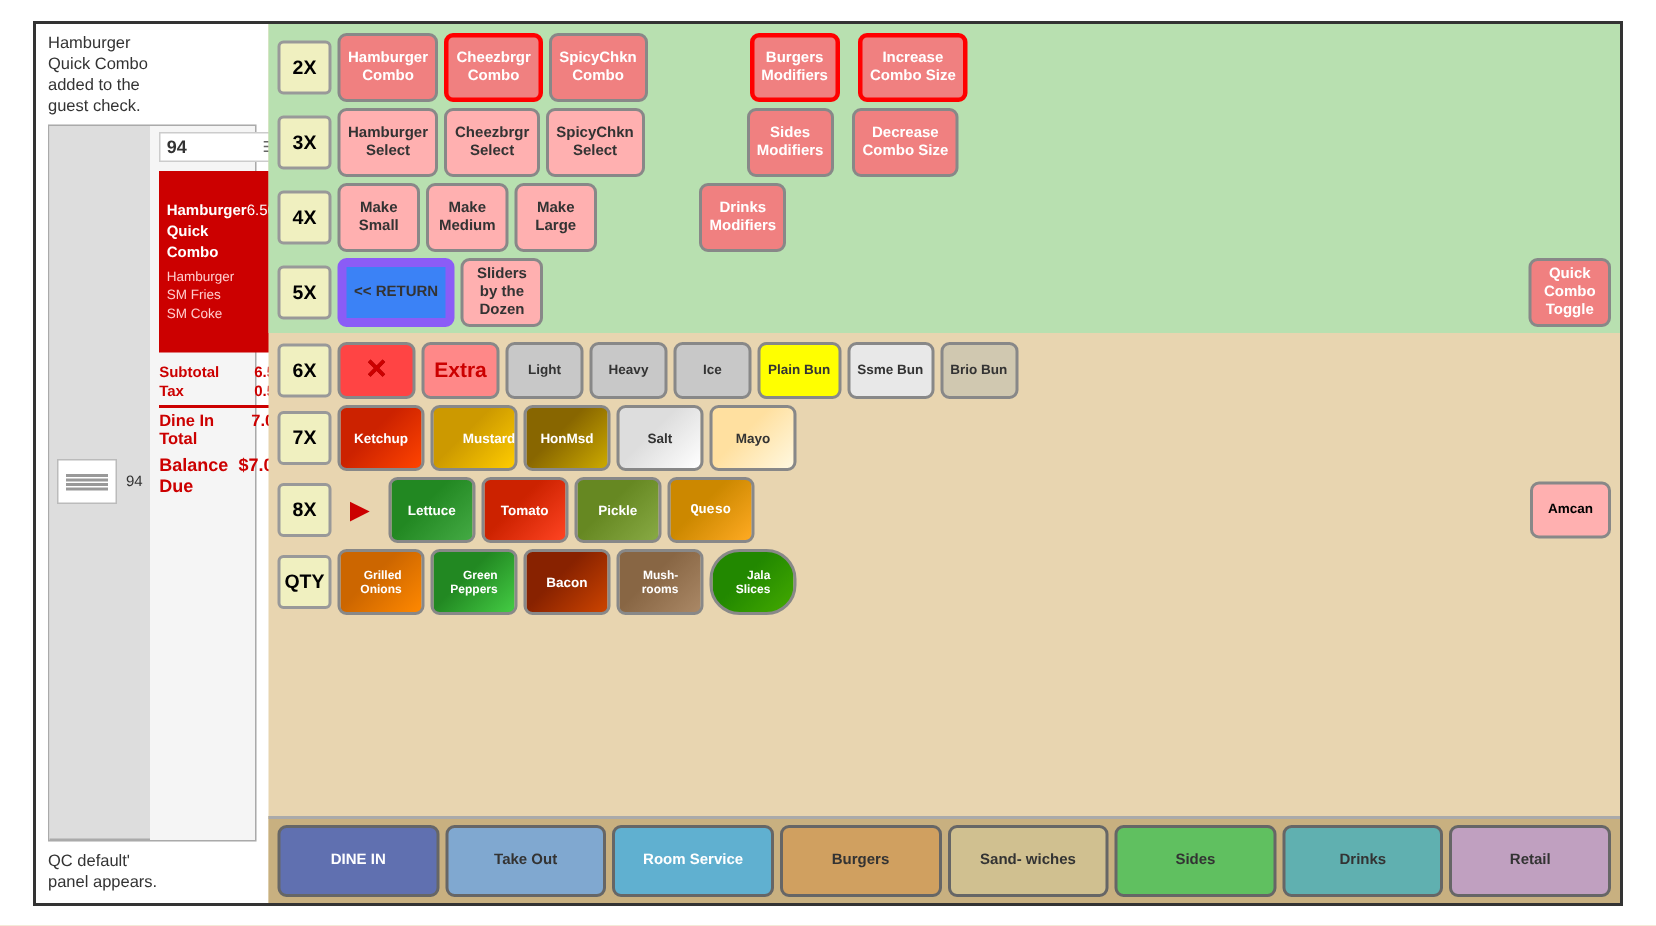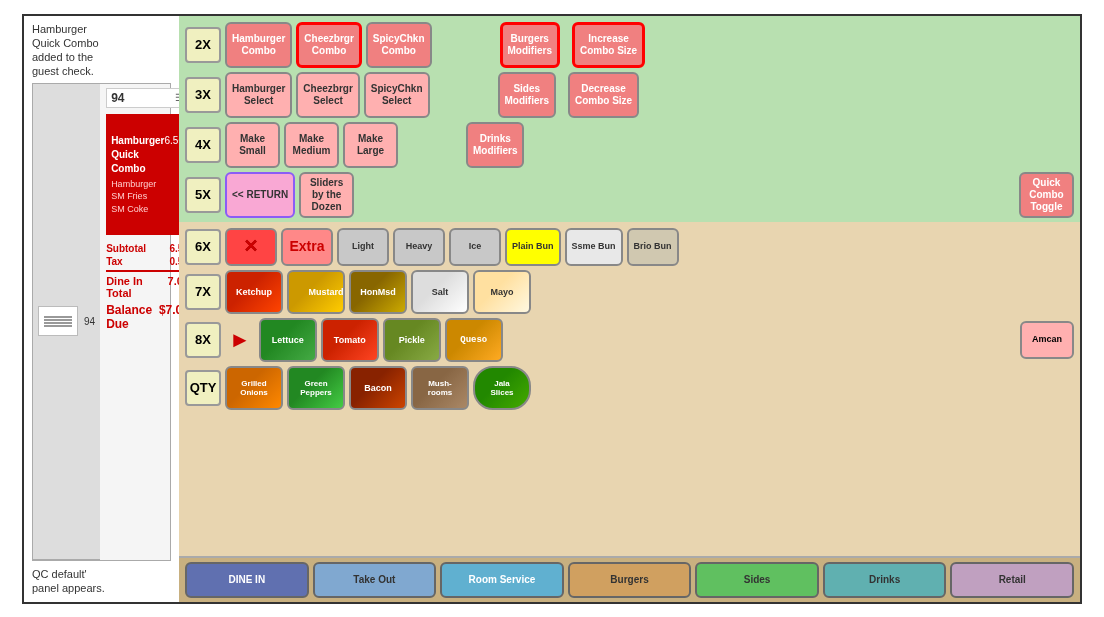--- a/index.html
+++ b/index.html
@@ -195,21 +195,21 @@
       align-items: center;
       justify-content: center;
       text-align: center;
       font-size: 10px;
       font-weight: bold;
       cursor: pointer;
       line-height: 1.2;
     }
     .btn-salmon { background: #f08080; color: #fff; }
     .btn-pink { background: #ffb0b0; color: #333; }
-    .btn-return { background: #f9a8d4; color: #333; border: 2px solid #8b5cf6; }
+    .btn-return { background: #3b82f6; color: #333; border: 6px solid #8b5cf6; }
     .btn-circled { border: 3px solid red !important; }
     
     .condiments-area {
       flex: 1;
       padding: 6px;
       display: flex;
       flex-direction: column;
       gap: 4px;
     }
     .cond-row {
@@ -250,21 +250,21 @@
     
     .img-btn {
       border: 2px solid #888;
       border-radius: 6px;
       width: 58px;
       height: 44px;
       display: flex;
       flex-direction: column;
       align-items: center;
       justify-content: center;
-      text-align: center;
+      text-align: right;
       font-size: 9px;
       font-weight: bold;
       cursor: pointer;
       overflow: hidden;
       position: relative;
     }
     
     .arrow-right {
       color: #cc0000;
       font-size: 22px;
@@ -274,21 +274,21 @@
     .bottom-nav {
       display: flex;
       gap: 4px;
       padding: 4px 6px;
       background: #c8b080;
       border-top: 2px solid #aaa;
     }
     .nav-btn {
       border: 2px solid #666;
       border-radius: 6px;
-      height: 36px;
+      height: 48px;
       flex: 1;
       display: flex;
       align-items: center;
       justify-content: center;
       text-align: center;
       font-size: 10px;
       font-weight: bold;
       cursor: pointer;
       color: #fff;
       line-height: 1.2;
@@ -500,18 +500,20 @@
     </div>
 
     <div class="bottom-nav">
       <div class="nav-btn nav-dine">DINE
 IN</div>
       <div class="nav-btn nav-take">Take
 Out</div>
       <div class="nav-btn nav-room">Room
 Service</div>
       <div class="nav-btn nav-burgers">Burgers</div>
+      <div class="nav-btn nav-sand">Sand-
+wiches</div>
       <div class="nav-btn nav-sides">Sides</div>
       <div class="nav-btn nav-drinks">Drinks</div>
       <div class="nav-btn nav-retail">Retail</div>
     </div>
   </div>
 </div>
 
 </body></html>

